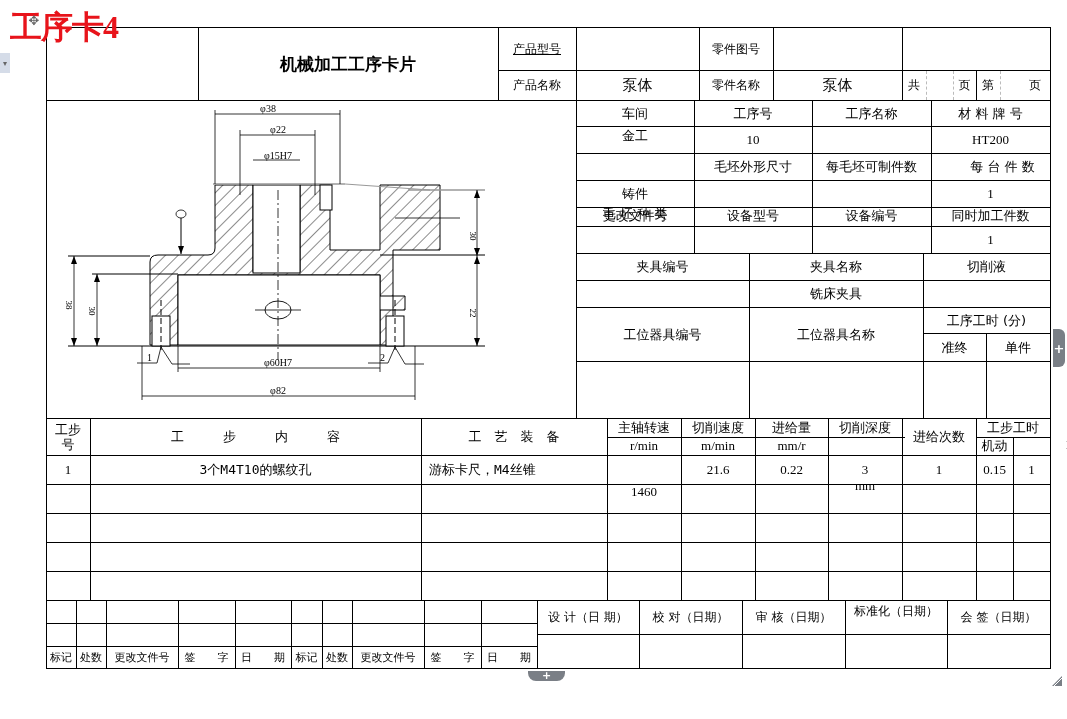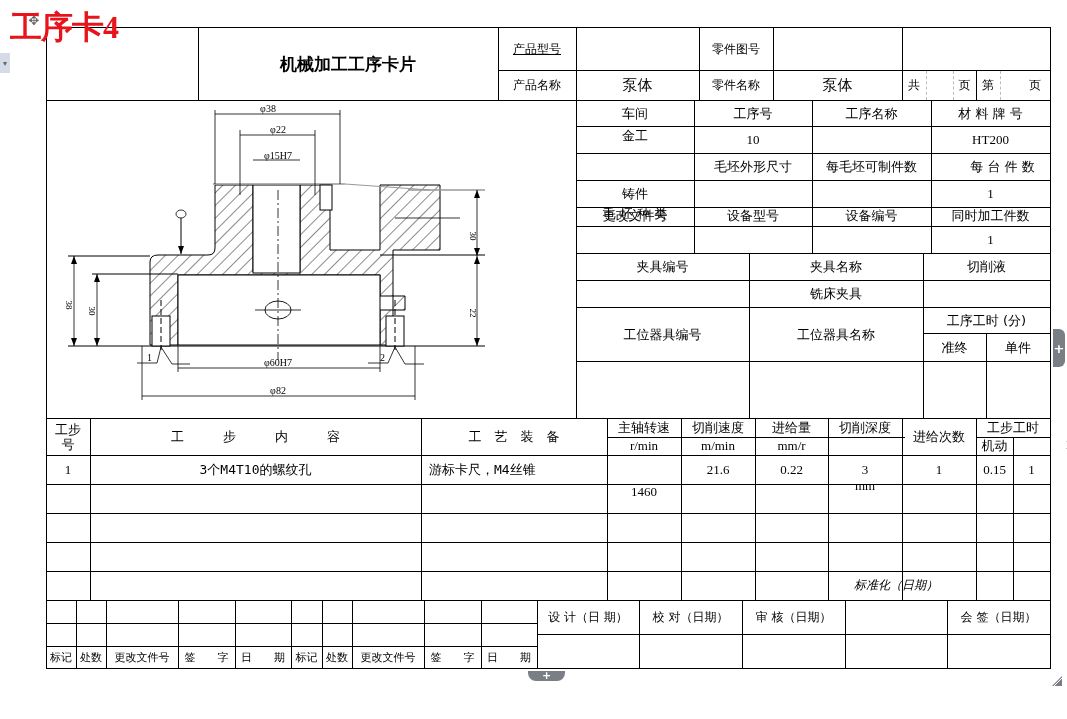--- a/index.html
+++ b/index.html
@@ -309,21 +309,21 @@
   <div class="cell xs" style="left:481px; top:647px; width:56px; height:21px;">日　　期</div>
 
   <div class="vl" style="left:639px; top:600px; height:68px;"></div>
   <div class="vl" style="left:742px; top:600px; height:68px;"></div>
   <div class="vl" style="left:845px; top:600px; height:68px;"></div>
   <div class="vl" style="left:947px; top:600px; height:68px;"></div>
 
   <div class="cell sm" style="left:537px; top:601px; width:102px; height:33px;">设 计（日 期）</div>
   <div class="cell sm" style="left:639px; top:601px; width:103px; height:33px;">校 对（日期）</div>
   <div class="cell sm" style="left:742px; top:601px; width:103px; height:33px;">审 核（日期）</div>
-  <div class="cell sm" style="left:845px; top:569px; width:102px; height:33px;font-style:italic;">标准化（日期）</div>
+  <div class="cell sm" style="left:845px; top:595px; width:102px; height:33px;">标准化（日期）</div>
   <div class="cell sm" style="left:947px; top:601px; width:103px; height:33px;">会 签（日期）</div>
   <div class="cell" style="left:537px; top:635px; width:102px; height:33px;"></div>
   <div class="cell" style="left:639px; top:635px; width:103px; height:33px;"></div>
   <div class="cell" style="left:742px; top:635px; width:103px; height:33px;"></div>
   <div class="cell" style="left:845px; top:635px; width:102px; height:33px;"></div>
   <div class="cell" style="left:947px; top:635px; width:103px; height:33px;"></div>
 </div>
 
 <div id="add-col">
     <span>+</span>

